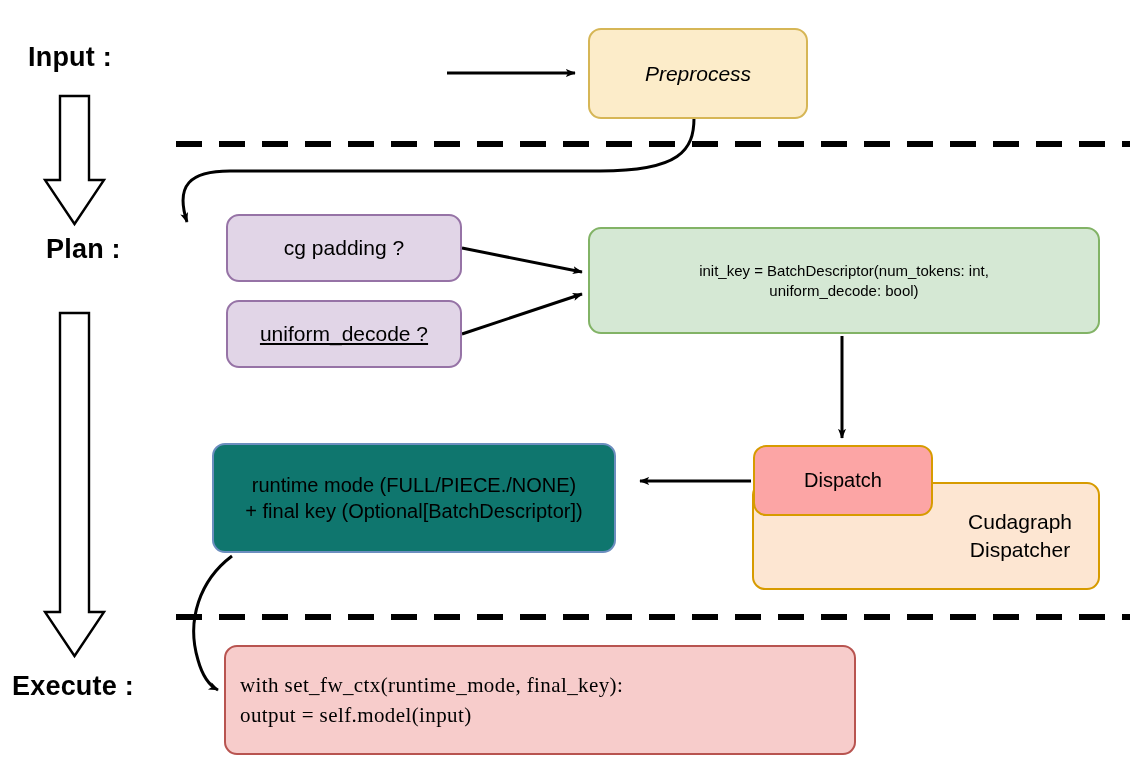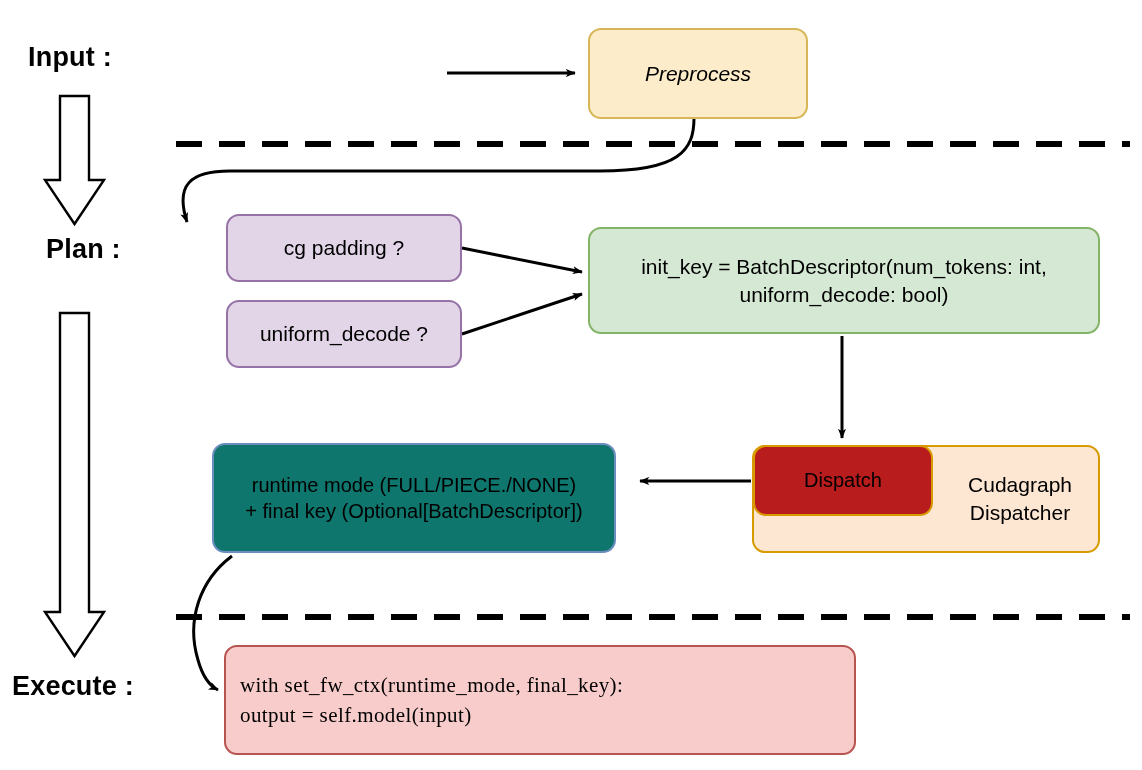--- a/index.html
+++ b/index.html
@@ -57,25 +57,26 @@
   .node.code {
     font-family: "Liberation Mono", monospace;
     font-size: 21px;
     letter-spacing: 0.4px;
     justify-content: flex-start;
     text-align: left;
     padding-left: 14px;
     line-height: 1.45;
   }
   .node.mid-small { font-size: 20px; }
-  .node.green-key { font-size: 21px; }
+  .node.green-key { font-size: 15px; }
   .node.dispatch-outer {
     align-items: center;
     justify-content: flex-end;
     padding-right: 26px;
+    margin-top: 37px;
   }
   .node.dispatch-inner {
     font-size: 20px;
   }
   .node-label {
     display: block;
     white-space: pre-line;
   }
 </style>
 </head>
@@ -121,38 +122,38 @@
         background:#FCECC9; border-color:#D6B656;font-style:italic;">
     <span class="node-label">Preprocess</span>
   </div>
 
   <div class="node" style="left:226px; top:214px; width:236px; height:68px;
         background:#E1D5E7; border-color:#9673A6;">
     <span class="node-label">cg padding ?</span>
   </div>
 
   <div class="node" style="left:226px; top:300px; width:236px; height:68px;
-        background:#E1D5E7; border-color:#9673A6;">
+        background:#E1D5E7; border-color:#9673A6;text-decoration:underline;">
     <span class="node-label">uniform_decode ?</span>
   </div>
 
   <div class="node green-key" style="left:588px; top:227px; width:512px; height:107px;
         background:#D5E8D4; border-color:#82B366;">
     <span class="node-label">init_key = BatchDescriptor(num_tokens: int,
 uniform_decode: bool)</span>
   </div>
 
   <div class="node dispatch-outer" style="left:752px; top:445px; width:348px; height:108px;
         background:#FDE6D2; border-color:#D79B00;">
     <span class="node-label">Cudagraph
 Dispatcher</span>
   </div>
 
   <div class="node dispatch-inner" style="left:753px; top:445px; width:180px; height:71px;
-        background:#b91c1c; border-color:#D79B00;">
+        background:#fca5a5; border-color:#D79B00;">
     <span class="node-label">Dispatch</span>
   </div>
 
   <div class="node mid-small" style="left:212px; top:443px; width:404px; height:110px;
         background:#0f766e; border-color:#6C8EBF;">
     <span class="node-label">runtime mode (FULL/PIECE./NONE)
 + final key (Optional[BatchDescriptor])</span>
   </div>
 
   <div class="node code" style="left:224px; top:645px; width:632px; height:110px;

